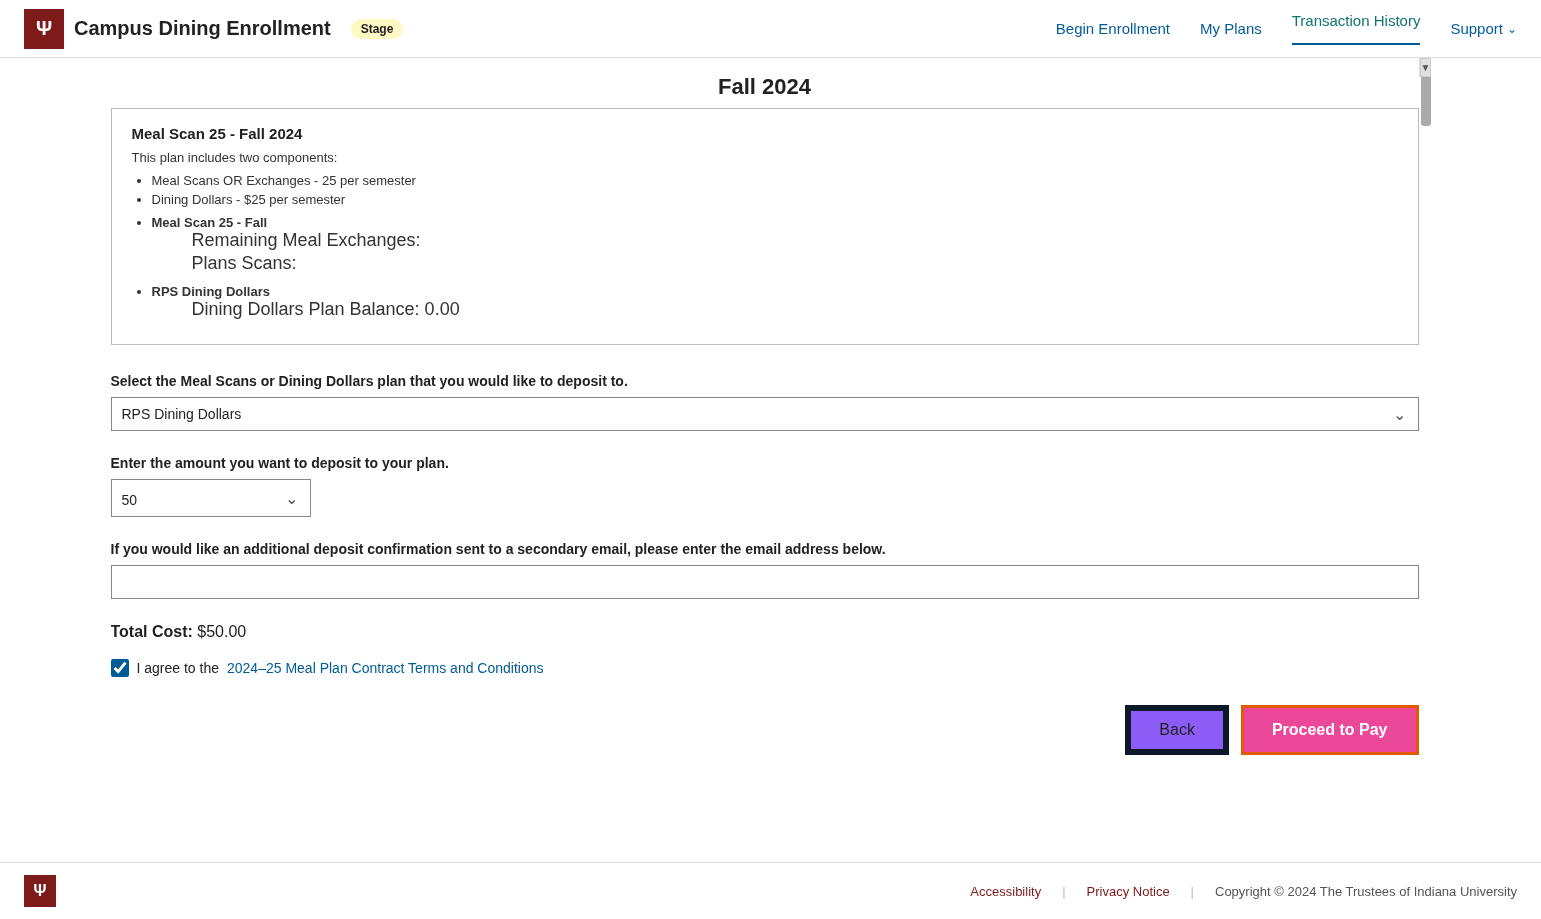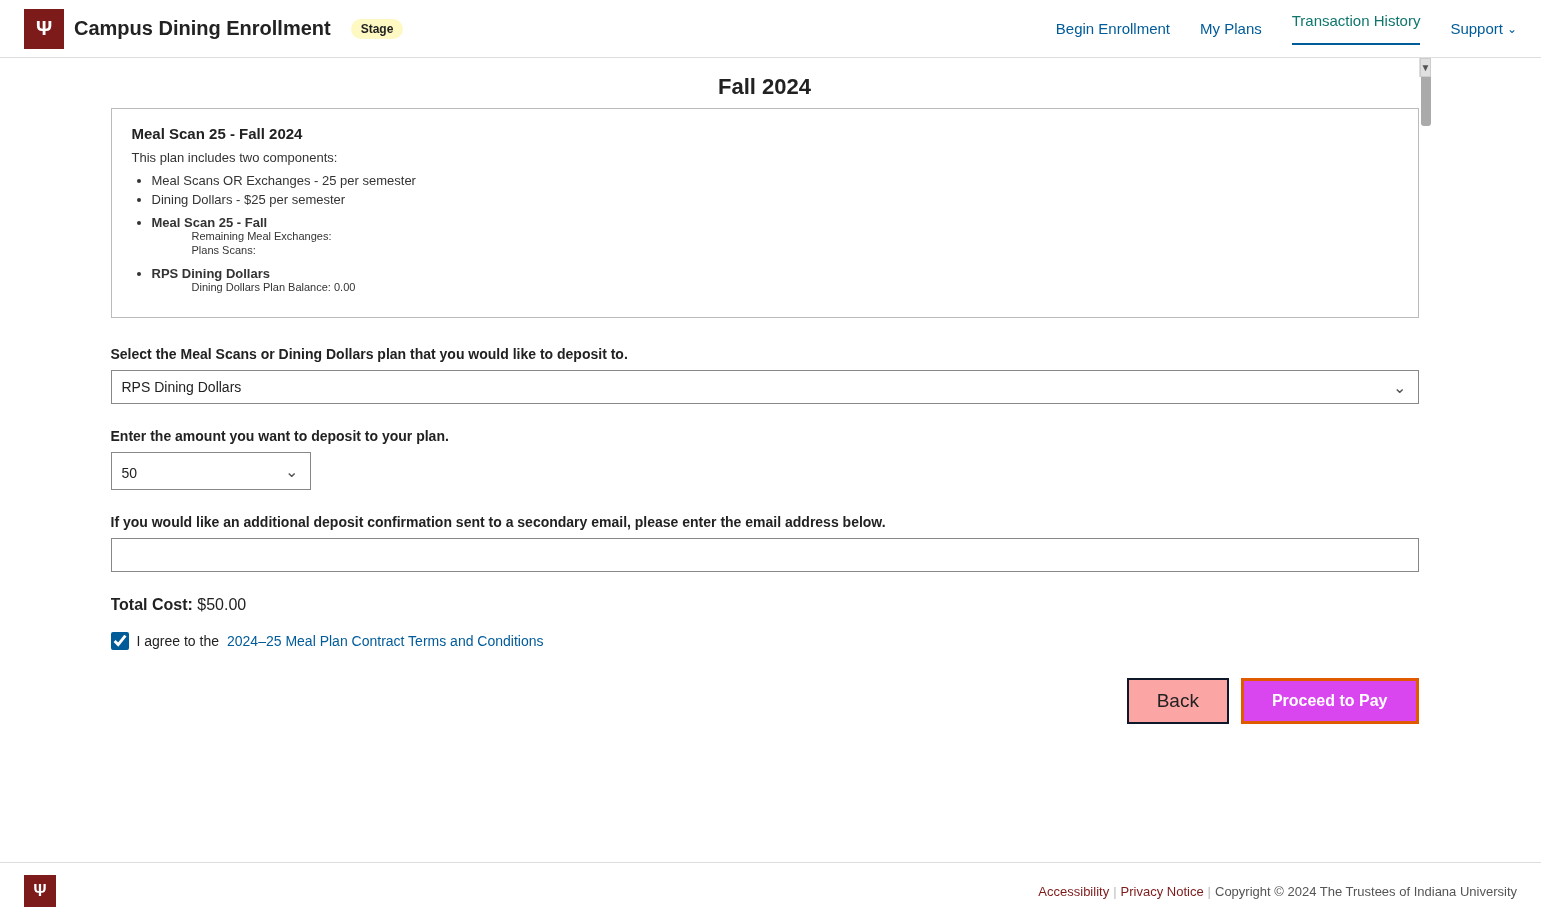--- a/index.html
+++ b/index.html
@@ -139,21 +139,21 @@
       margin-bottom: 4px;
     }
     .sub-bullet {
       margin-top: 6px;
     }
     .sub-bullet .bullet-label {
       font-weight: bold;
       font-family: Arial, sans-serif;
     }
     .sub-item {
-      font-size: 11px;
+      font-size: 18px;
       color: #333;
       font-family: Arial, sans-serif;
       margin-left: 20px;
       margin-bottom: 2px;
       padding-left: 20px;
     }
 
     
     .form-section {
       margin-bottom: 24px;
@@ -254,32 +254,32 @@
 
     
     .button-row {
       display: flex;
       justify-content: flex-end;
       gap: 12px;
       margin-top: 10px;
     }
     .btn-back {
       padding: 10px 28px;
-      border: 2px solid #0f172a;
-      background: #fca5a5;
-      font-size: 19px;
+      border: 6px solid #0f172a;
+      background: #8b5cf6;
+      font-size: 16px;
       font-family: Arial, sans-serif;
       cursor: pointer;
       color: #222;
       font-weight: normal;
     }
     .btn-proceed {
       padding: 10px 28px;
       border: 3px solid #e05a00;
-      background: #d946ef;
+      background: #ec4899;
       color: #fff;
       font-size: 16px;
       font-weight: bold;
       font-family: Arial, sans-serif;
       cursor: pointer;
     }
 
     
     .footer {
       background: #fff;
@@ -297,21 +297,21 @@
       align-items: center;
       justify-content: center;
       color: #fff;
       font-size: 16px;
       font-weight: bold;
       font-family: Arial, sans-serif;
     }
     .footer-links {
       display: flex;
       align-items: center;
-      gap: 4px;
+      gap: 21px;
       font-size: 13px;
       font-family: Arial, sans-serif;
       color: #888;
     }
     .footer-link {
       color: #7d1a1a;
       text-decoration: none;
       cursor: pointer;
     }
     .footer-sep { color: #bbb; }

